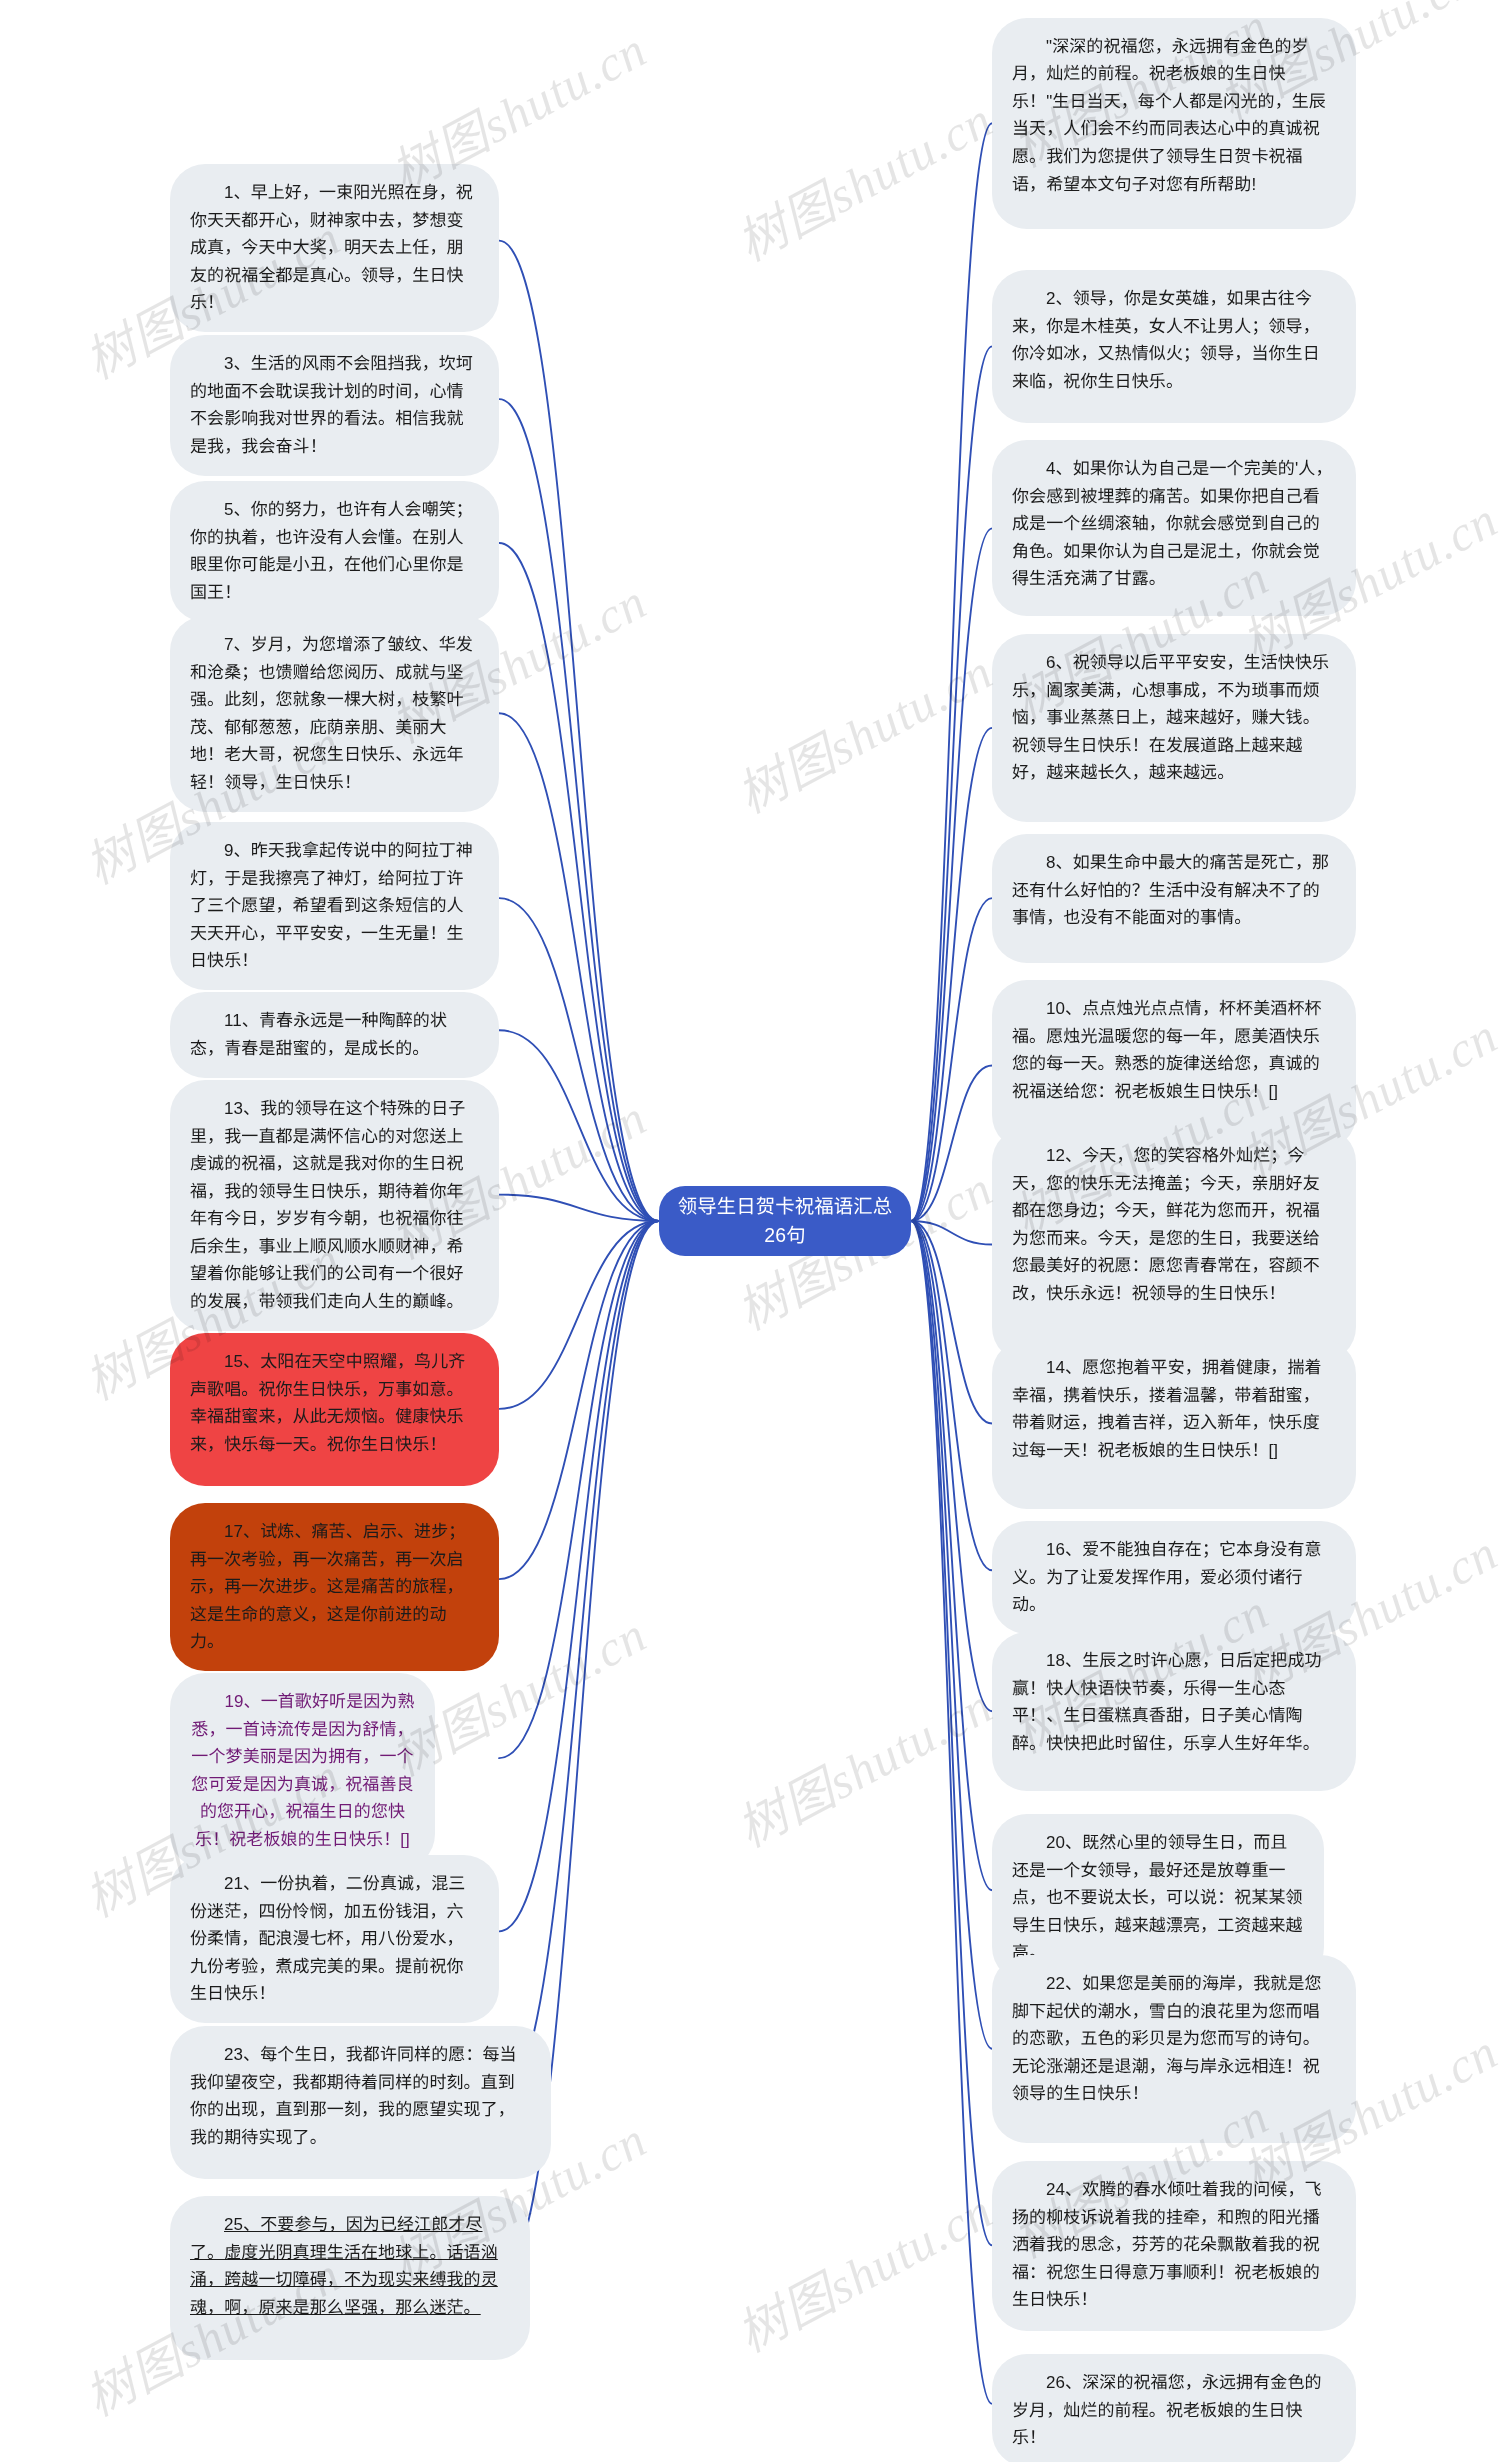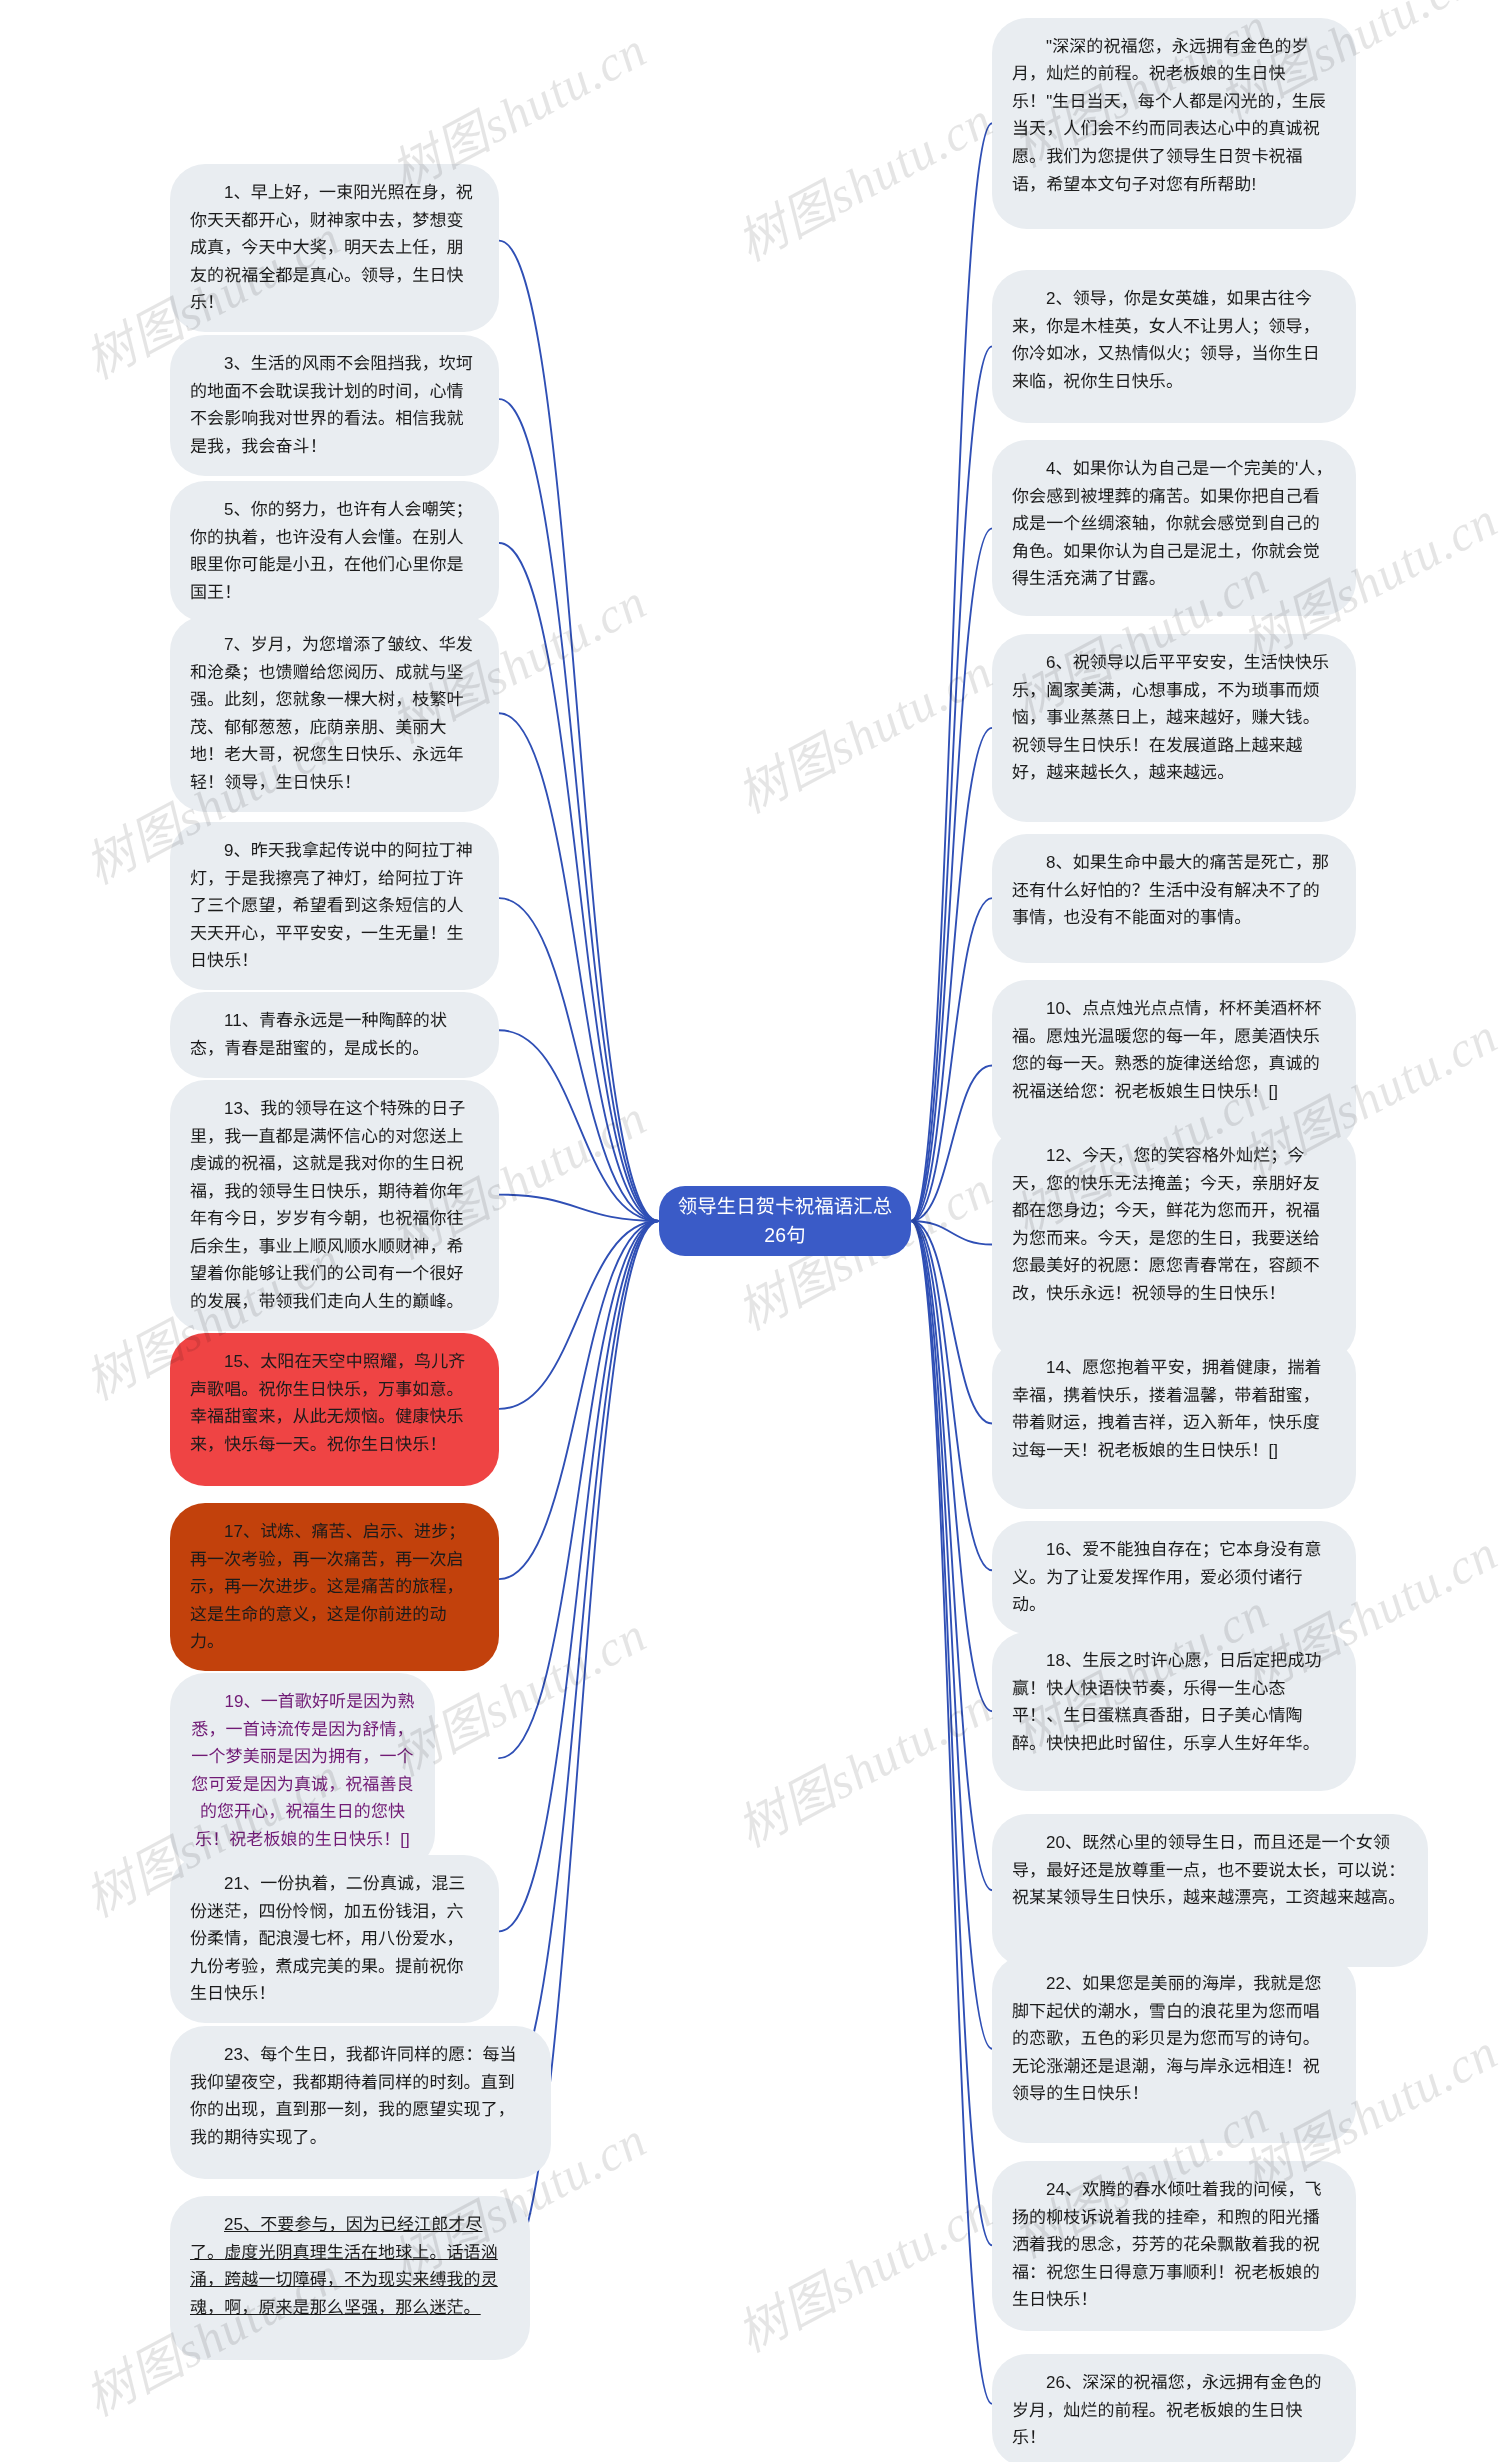--- a/index.html
+++ b/index.html
@@ -152,21 +152,21 @@
       <div class="node" style="left: 992px; top: 980px; width: 364px; min-height: 170px; background: rgb(233, 237, 241); color: rgb(27, 27, 27);"><span>10、点点烛光点点情，杯杯美酒杯杯福。愿烛光温暖您的每一年，愿美酒快乐您的每一天。熟悉的旋律送给您，真诚的祝福送给您：祝老板娘生日快乐！[]</span></div>
       <div class="node" style="left: 170px; top: 992px; width: 329px; min-height: 76px; background: rgb(233, 237, 241); color: rgb(27, 27, 27);"><span>11、青春永远是一种陶醉的状态，青春是甜蜜的，是成长的。</span></div>
       <div class="node" style="left: 992px; top: 1127px; width: 364px; min-height: 235px; background: rgb(233, 237, 241); color: rgb(27, 27, 27);"><span>12、今天，您的笑容格外灿烂；今天，您的快乐无法掩盖；今天，亲朋好友都在您身边；今天，鲜花为您而开，祝福为您而来。今天，是您的生日，我要送给您最美好的祝愿：愿您青春常在，容颜不改，快乐永远！祝领导的生日快乐！</span></div>
       <div class="node" style="left: 170px; top: 1080px; width: 329px; min-height: 229px; background: rgb(233, 237, 241); color: rgb(27, 27, 27);"><span>13、我的领导在这个特殊的日子里，我一直都是满怀信心的对您送上虔诚的祝福，这就是我对你的生日祝福，我的领导生日快乐，期待着你年年有今日，岁岁有今朝，也祝福你往后余生，事业上顺风顺水顺财神，希望着你能够让我们的公司有一个很好的发展，带领我们走向人生的巅峰。</span></div>
       <div class="node" style="left: 992px; top: 1339px; width: 364px; min-height: 170px; background: rgb(233, 237, 241); color: rgb(27, 27, 27);"><span>14、愿您抱着平安，拥着健康，揣着幸福，携着快乐，搂着温馨，带着甜蜜，带着财运，拽着吉祥，迈入新年，快乐度过每一天！祝老板娘的生日快乐！[]</span></div>
       <div class="node" style="left: 170px; top: 1333px; width: 329px; min-height: 153px; background: #ef4444; color: rgb(27, 27, 27);"><span>15、太阳在天空中照耀，鸟儿齐声歌唱。祝你生日快乐，万事如意。幸福甜蜜来，从此无烦恼。健康快乐来，快乐每一天。祝你生日快乐！</span></div>
       <div class="node" style="left: 992px; top: 1521px; width: 364px; min-height: 100px; background: rgb(233, 237, 241); color: rgb(27, 27, 27);"><span>16、爱不能独自存在；它本身没有意义。为了让爱发挥作用，爱必须付诸行动。</span></div>
       <div class="node" style="left: 170px; top: 1503px; width: 329px; min-height: 153px; background: #c2410c; color: rgb(27, 27, 27);"><span>17、试炼、痛苦、启示、进步；再一次考验，再一次痛苦，再一次启示，再一次进步。这是痛苦的旅程，这是生命的意义，这是你前进的动力。</span></div>
       <div class="node" style="left: 992px; top: 1632px; width: 364px; min-height: 159px; background: rgb(233, 237, 241); color: rgb(27, 27, 27);"><span>18、生辰之时许心愿，日后定把成功赢！快人快语快节奏，乐得一生心态平！、生日蛋糕真香甜，日子美心情陶醉。快快把此时留住，乐享人生好年华。</span></div>
       <div class="node" style="left: 170px; top: 1673px; width: 265px; min-height: 170px; background: rgb(233, 237, 241); color: #701a75; text-align: center;"><span>19、一首歌好听是因为熟悉，一首诗流传是因为舒情，一个梦美丽是因为拥有，一个您可爱是因为真诚，祝福善良的您开心，祝福生日的您快乐！祝老板娘的生日快乐！[]</span></div>
-      <div class="node" style="left: 992px; top: 1814px; width: 436px; min-height: 153px; background: rgb(233, 237, 241); color: rgb(27, 27, 27);"><span>20、既然心里的领导生日，而且还是一个女领导，最好还是放尊重一点，也不要说太长，可以说：祝某某领导生日快乐，越来越漂亮，工资越来越高。</span></div>
+      <div class="node" style="left: 992px; top: 1814px; width: 332px; min-height: 153px; background: rgb(233, 237, 241); color: rgb(27, 27, 27);"><span>20、既然心里的领导生日，而且还是一个女领导，最好还是放尊重一点，也不要说太长，可以说：祝某某领导生日快乐，越来越漂亮，工资越来越高。</span></div>
       <div class="node" style="left: 170px; top: 1855px; width: 329px; min-height: 153px; background: rgb(233, 237, 241); color: rgb(27, 27, 27);"><span>21、一份执着，二份真诚，混三份迷茫，四份怜悯，加五份钱泪，六份柔情，配浪漫七杯，用八份爱水，九份考验，煮成完美的果。提前祝你生日快乐！</span></div>
       <div class="node" style="left: 992px; top: 1955px; width: 364px; min-height: 188px; background: rgb(233, 237, 241); color: rgb(27, 27, 27);"><span>22、如果您是美丽的海岸，我就是您脚下起伏的潮水，雪白的浪花里为您而唱的恋歌，五色的彩贝是为您而写的诗句。无论涨潮还是退潮，海与岸永远相连！祝领导的生日快乐！</span></div>
       <div class="node" style="left: 170px; top: 2026px; width: 381px; min-height: 153px; background: rgb(233, 237, 241); color: rgb(27, 27, 27);"><span>23、每个生日，我都许同样的愿：每当我仰望夜空，我都期待着同样的时刻。直到你的出现，直到那一刻，我的愿望实现了，我的期待实现了。</span></div>
       <div class="node" style="left: 992px; top: 2161px; width: 364px; min-height: 170px; background: rgb(233, 237, 241); color: rgb(27, 27, 27);"><span>24、欢腾的春水倾吐着我的问候，飞扬的柳枝诉说着我的挂牵，和煦的阳光播洒着我的思念，芬芳的花朵飘散着我的祝福：祝您生日得意万事顺利！祝老板娘的生日快乐！</span></div>
       <div class="node" style="left: 170px; top: 2196px; width: 360px; min-height: 164px; background: rgb(233, 237, 241); color: rgb(27, 27, 27); text-decoration: underline;"><span>25、不要参与，因为已经江郎才尽了。虚度光阴真理生活在地球上。话语汹涌，跨越一切障碍，不为现实来缚我的灵魂，啊，原来是那么坚强，那么迷茫。</span></div>
       <div class="node" style="left: 992px; top: 2354px; width: 364px; min-height: 100px; background: rgb(233, 237, 241); color: rgb(27, 27, 27);"><span>26、深深的祝福您，永远拥有金色的岁月，灿烂的前程。祝老板娘的生日快乐！</span></div>
     </div>
 
   <div class="node central" id="central-node" style="left: 659px; top: 1186px; width: 252px; height: 70px; background: rgb(58, 91, 199); color: rgb(255, 255, 255);">
     <span>领导生日贺卡祝福语汇总26句</span>

